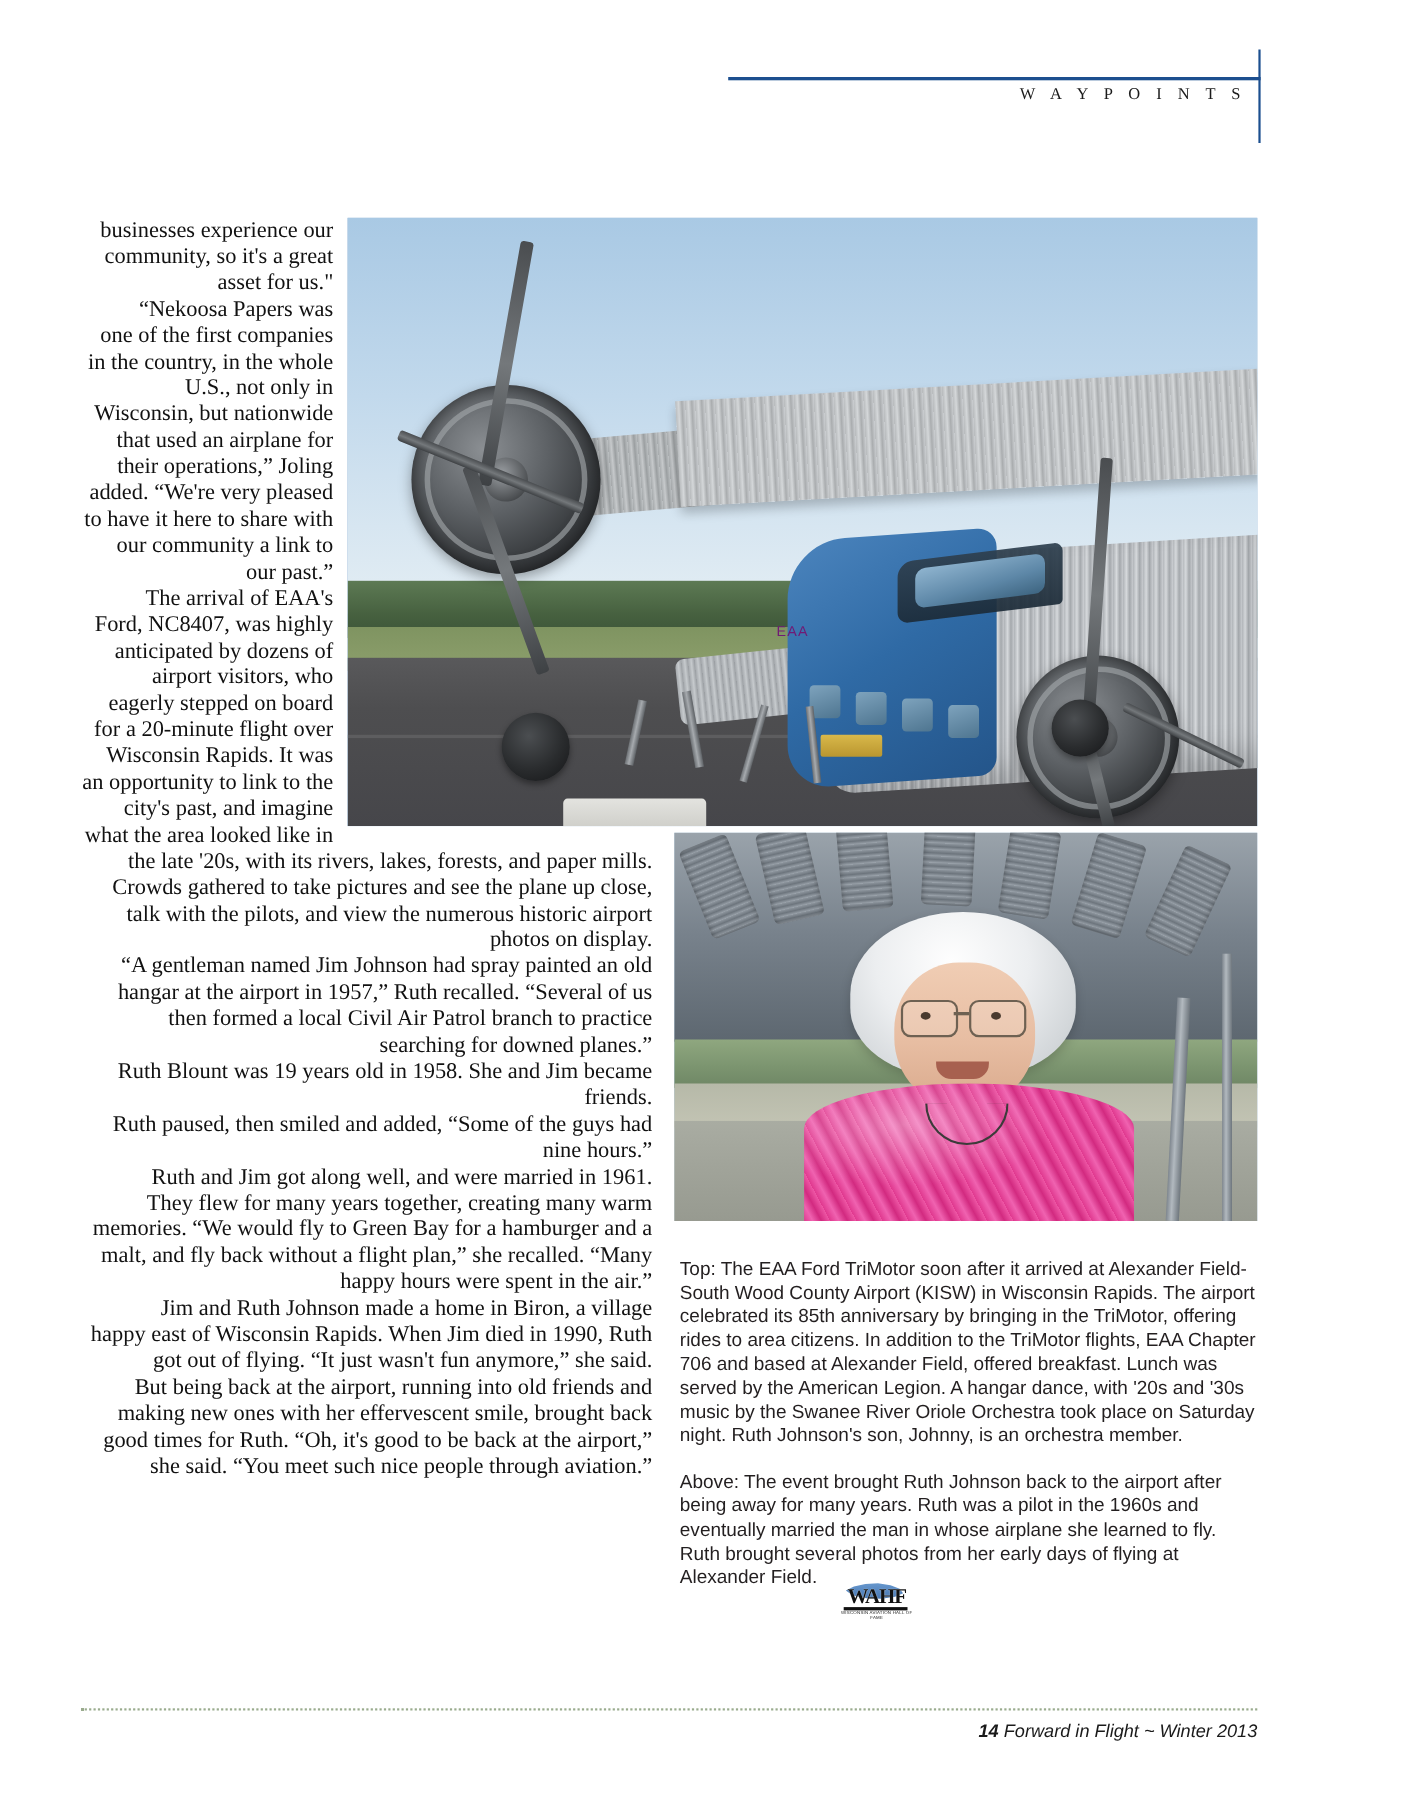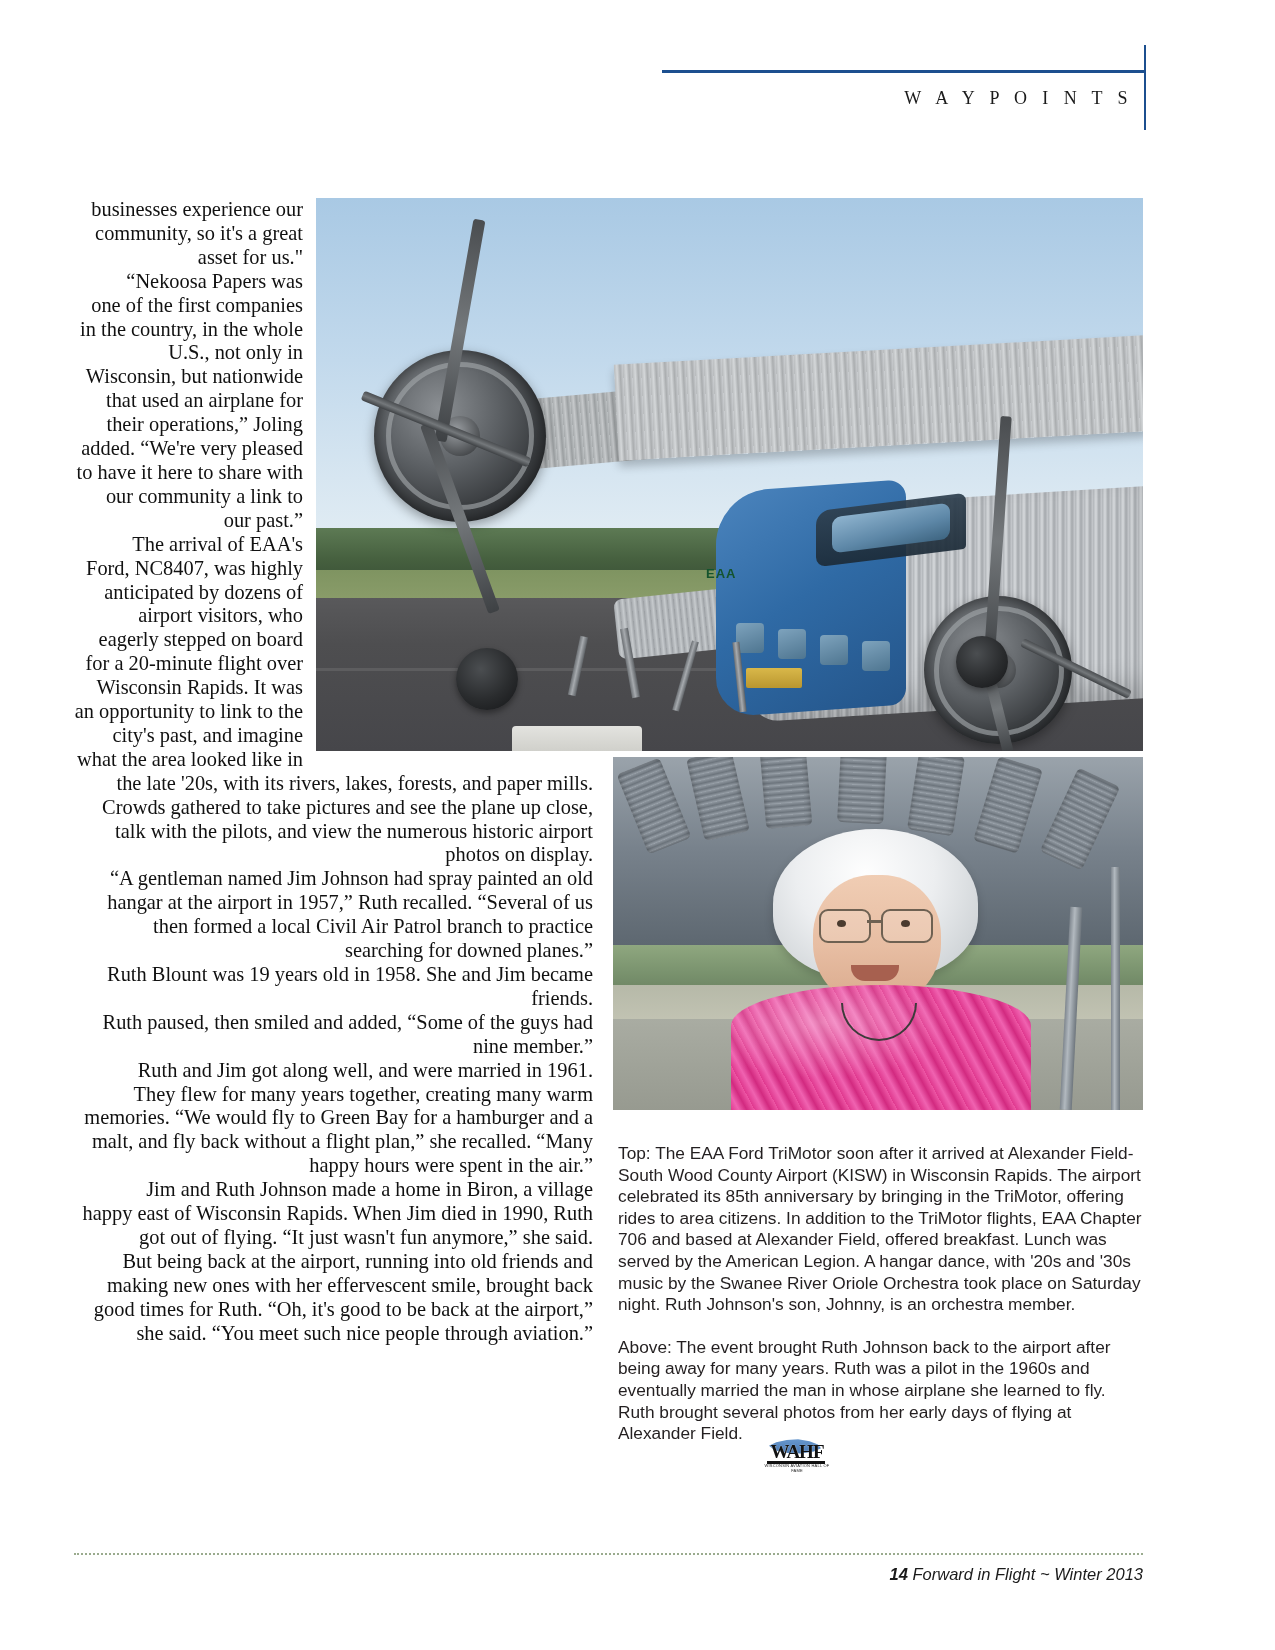--- a/index.html
+++ b/index.html
@@ -35,23 +35,23 @@
     position: absolute;
     left: 1144px;
     top: 45px;
     width: 2px;
     height: 85px;
     background: #1c4f8f;
   }
   .header-title {
     position: absolute;
     right: 142px;
-    top: 88px;
+    top: 78px;
     font-family: "Liberation Serif", serif;
-    font-size: 18px;
+    font-size: 15px;
     letter-spacing: 5.4px;
     color: #1b1b1b;
     white-space: nowrap;
   }
 
   
   .body-col {
     position: absolute;
     left: 74px;
     top: 198px;
@@ -246,23 +246,23 @@
   .p1-tire {
     border-radius: 50%;
     background: radial-gradient(circle at 40% 34%, #4b4e51 0%, #2a2c2e 55%, #141517 100%);
     box-shadow: 0 3px 6px rgba(0,0,0,.4);
   }
   .p1-chock {
     background: linear-gradient(180deg,#d9b84a 0%, #b9962f 100%);
     border-radius: 2px;
   }
   .p1-eaa-badge {
-    color: #14532d;
+    color: #701a75;
     font-family: "Liberation Sans", sans-serif;
-    font-weight: bold;
+    font-weight: normal;
     font-size: 13px;
     letter-spacing: 1px;
   }
   .p1-tent {
     background: linear-gradient(180deg, #e3e3df 0%, #c3c3bd 100%);
     border-radius: 4px 4px 0 0;
   }
 
   
   .p2 { position: absolute; }
@@ -446,21 +446,21 @@
   <div class="p1 p1-chock" style="left:430px;top:470px;width:56px;height:20px;"></div>
 </div>
 
 <div class="body-col">
   <div class="photo-gutter"></div>
   <p>businesses experience our community, so it's a great asset for us."</p>
   <p class="ind">“Nekoosa Papers was one of the first companies in the country, in the whole U.S., not only in Wisconsin, but nationwide that used an airplane for their operations,” Joling added. “We're very pleased to have it here to share with our community a link to our past.”</p>
   <p class="ind">The arrival of EAA's Ford, NC8407, was highly anticipated by dozens of airport visitors, who eagerly stepped on board for a 20-minute flight over Wisconsin Rapids. It was an opportunity to link to the city's past, and imagine what the area looked like in the late '20s, with its rivers, lakes, forests, and paper mills. Crowds gathered to take pictures and see the plane up close, talk with the pilots, and view the numerous historic airport photos on display.</p>
   <p class="ind-sm">“A gentleman named Jim Johnson had spray painted an old hangar at the airport in 1957,” Ruth recalled. “Several of us then formed a local Civil Air Patrol branch to practice searching for downed planes.”</p>
   <p class="ind-sm">Ruth Blount was 19 years old in 1958. She and Jim became friends.</p>
-  <p class="ind">Ruth paused, then smiled and added, “Some of the guys had nine member.”</p>
+  <p class="ind">Ruth paused, then smiled and added, “Some of the guys had nine hours.”</p>
   <p class="ind">Ruth and Jim got along well, and were married in 1961. They flew for many years together, creating many warm memories. “We would fly to Green Bay for a hamburger and a malt, and fly back without a flight plan,” she recalled. “Many happy hours were spent in the air.”</p>
   <p class="ind">Jim and Ruth Johnson made a home in Biron, a village happy east of Wisconsin Rapids. When Jim died in 1990, Ruth got out of flying. “It just wasn't fun anymore,” she said.</p>
   <p class="ind">But being back at the airport, running into old friends and making new ones with her effervescent smile, brought back good times for Ruth. “Oh, it's good to be back at the airport,” she said. “You meet such nice people through aviation.”</p>
 </div>
 
 <div class="photo-right">
   <div class="p2 p2-bg"></div>
   <div class="p2 p2-engine"></div>
 
   <div class="p2-cyl" style="left:18px;top:6px;width:46px;height:86px;transform:rotate(-22deg);"></div>

